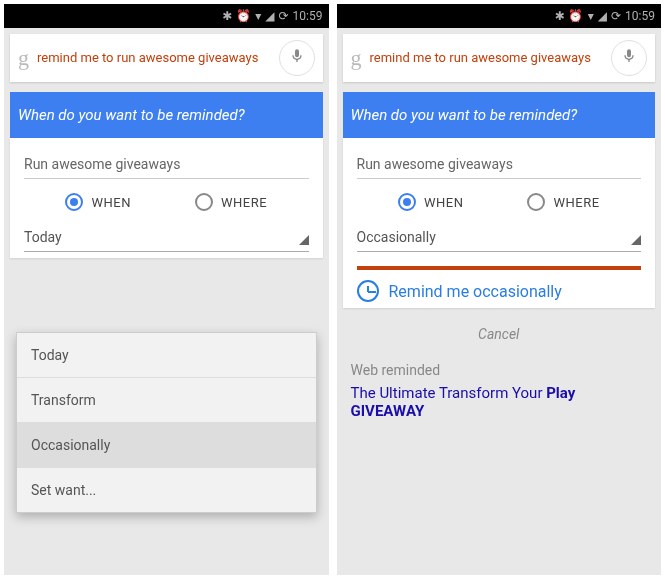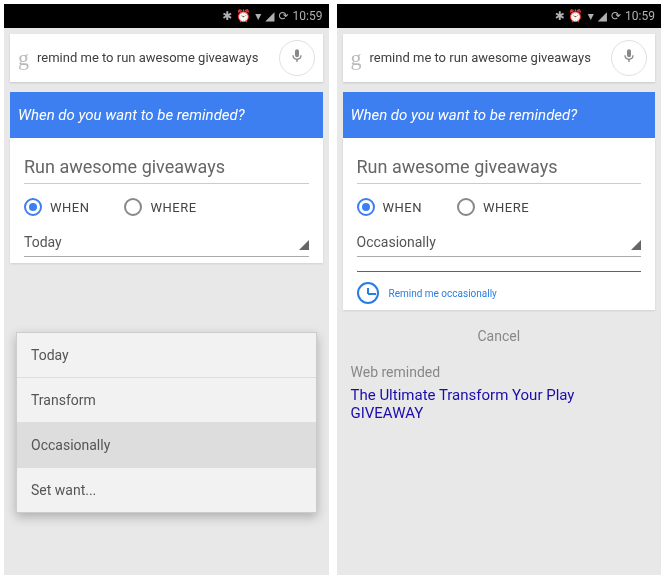--- a/index.html
+++ b/index.html
@@ -42,21 +42,21 @@
     box-shadow: 0 1px 2px rgba(0,0,0,0.15);
   }
   .g-logo {
     font-family: Georgia, serif;
     color: #bbb;
     font-size: 22px;
     margin-right: 8px;
   }
   .search-text {
     flex: 1;
-    color: #404040;
+    color: #c2410c;
     font-size: 13px;
     line-height: 1.2;
   }
   .mic-circle {
     width: 36px; height: 36px;
     border: 1px solid #e0e0e0;
     border-radius: 50%;
     display:flex; align-items:center; justify-content:center;
   }
   .mic-icon svg { width:16px; height:16px; fill:#888; }
@@ -72,27 +72,28 @@
   .card {
     background: #fff;
     margin: 0 6px;
     padding: 14px 14px 6px 14px;
     box-shadow: 0 1px 2px rgba(0,0,0,0.1);
   }
   .field {
     border-bottom: 1px solid #ccc;
     padding: 4px 0 6px 0;
     color: #666;
-    font-size: 18px;
+    font-size: 14px;
     margin-bottom: 14px;
   }
   .radios {
     display: flex;
-    gap: 35px;
+    gap: 64px;
     margin-bottom: 6px;
+    justify-content: center;
   }
   .radio {
     display:flex; align-items:center; gap:8px;
     color:#444; font-size:13px; letter-spacing:0.5px;
   }
   .radio-circle {
     width:18px; height:18px; border:2px solid #888; border-radius:50%;
     display:flex; align-items:center; justify-content:center;
   }
   .radio-circle.sel { border-color:#3d7ff0; }
@@ -121,30 +122,31 @@
     padding: 14px 14px;
     color:#555;
     font-size:14px;
     border-bottom:1px solid #ddd;
   }
   .dropdown-item:last-child { border-bottom:none; }
   .dropdown-item.hl { background:#ddd; }
   .cancel-area {
     text-align:center;
     color:#888;
+    font-style:italic;
     font-size:14px;
     padding: 18px 0 10px 0;
   }
   .remind-row {
     display:flex; align-items:center; gap:10px;
     color:#2a7de1;
-    font-size:10px;
+    font-size:16px;
     margin-top:14px;
     padding-top: 10px;
-    border-top: 1px solid #c2410c;
+    border-top: 4px solid #c2410c;
   }
   .clock-icon {
     width:22px; height:22px;
     border:2px solid #2a7de1;
     border-radius:50%;
     position:relative;
   }
   .clock-icon::before, .clock-icon::after {
     content:""; position:absolute; background:#2a7de1;
     left:50%; top:50%; transform-origin:left center;
@@ -153,21 +155,21 @@
   .clock-icon::after  { width:8px; height:2px; transform:rotate(0deg); }
   .webresults {
     color:#888; font-size:14px;
     padding: 10px 14px 0 14px;
   }
   .result-link {
     color:#1a0dab;
     font-size:15px;
     padding: 6px 14px 0 14px;
   }
-  .result-link .bold { font-weight:normal; }
+  .result-link .bold { font-weight:bold; }
 </style>
 </head>
 <body>
 
 <div class="phone">
   <div class="statusbar">
     <span class="si">✱</span>
     <span class="si">⏰</span>
     <span class="si">▾</span>
     <span class="si">◢</span>

